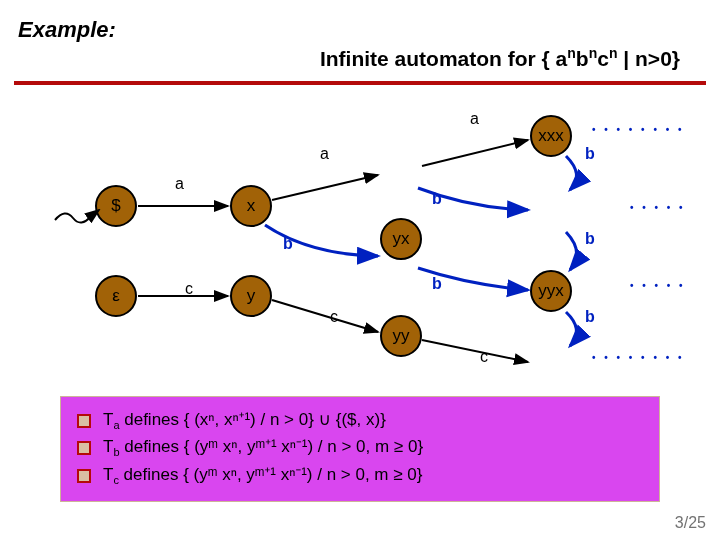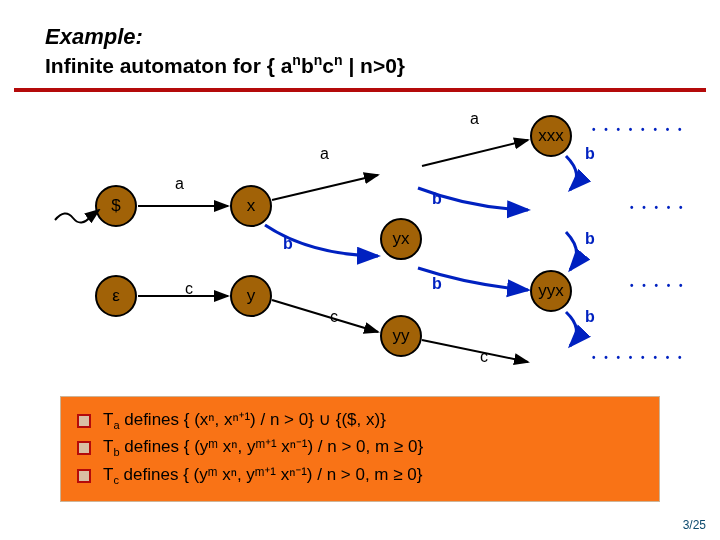--- a/index.html
+++ b/index.html
@@ -5,55 +5,55 @@
   body {
     margin: 0;
     font-family: Verdana, Geneva, sans-serif;
     background: #fff;
     width: 720px;
     height: 540px;
     position: relative;
     overflow: hidden;
   }
   .title-block {
-    padding: 24px 18px 4px 18px;
-    margin-left: 27px;
+    padding: 17px 18px 4px 18px;
   }
   .example {
     font-weight: bold;
     font-style: italic;
     font-size: 22px;
     font-family: "Trebuchet MS", Verdana, sans-serif;
   }
   .subtitle {
     font-weight: bold;
     font-size: 21px;
     font-family: "Trebuchet MS", Verdana, sans-serif;
+    text-align: right;
     padding-right: 22px;
     margin-top: 2px;
   }
   .sup { vertical-align: super; font-size: 14px; }
   .hr-red {
     height: 4px;
     background: #b40a0a;
     margin: 6px 14px 0 14px;
   }
   .slide-footer {
     position: absolute;
     bottom: 8px;
     right: 14px;
-    font-size: 12px;
-    color: #0c4a6e;
+    font-size: 16px;
+    color: #737373;
   }
   .defs-box {
     position: absolute;
     left: 60px;
     top: 396px;
     width: 600px;
-    background: #f97316;
+    background: #d946ef;
     padding: 10px 14px 12px 42px;
     border: 1px solid #cdb497;
     box-sizing: border-box;
   }
   .def-line {
     font-size: 17px;
     line-height: 1.55;
     position: relative;
   }
   .bullet-sq {

